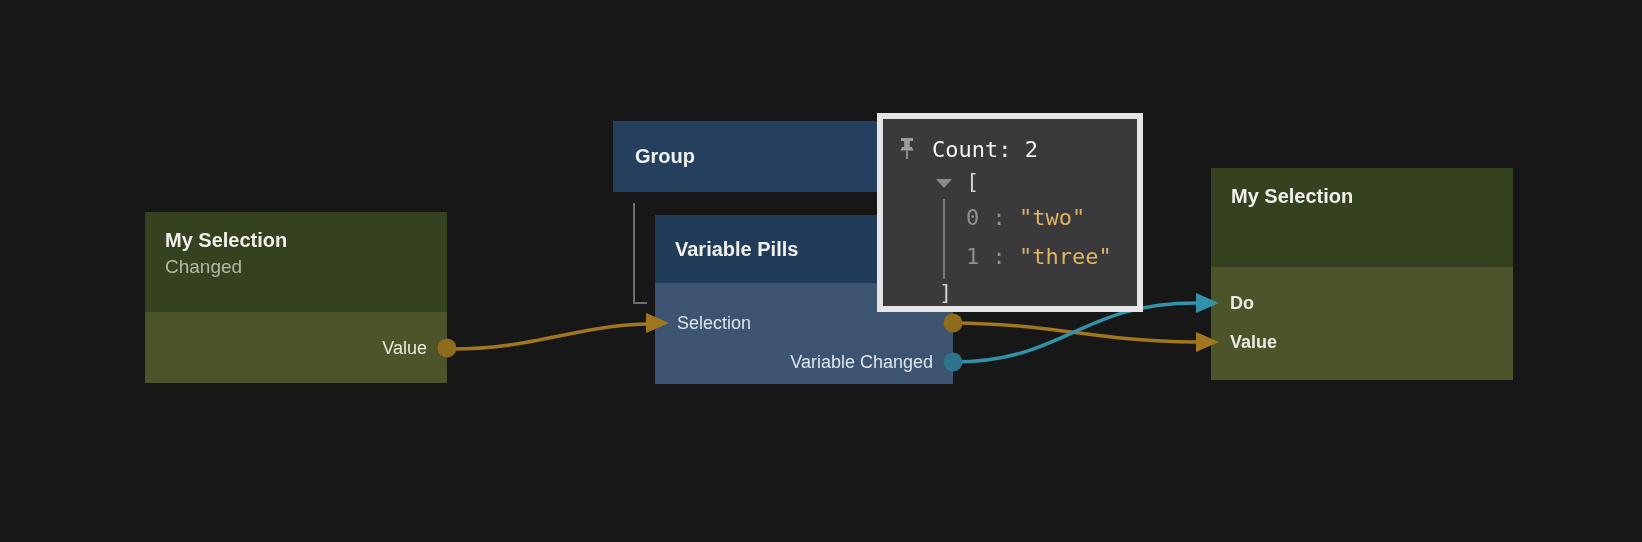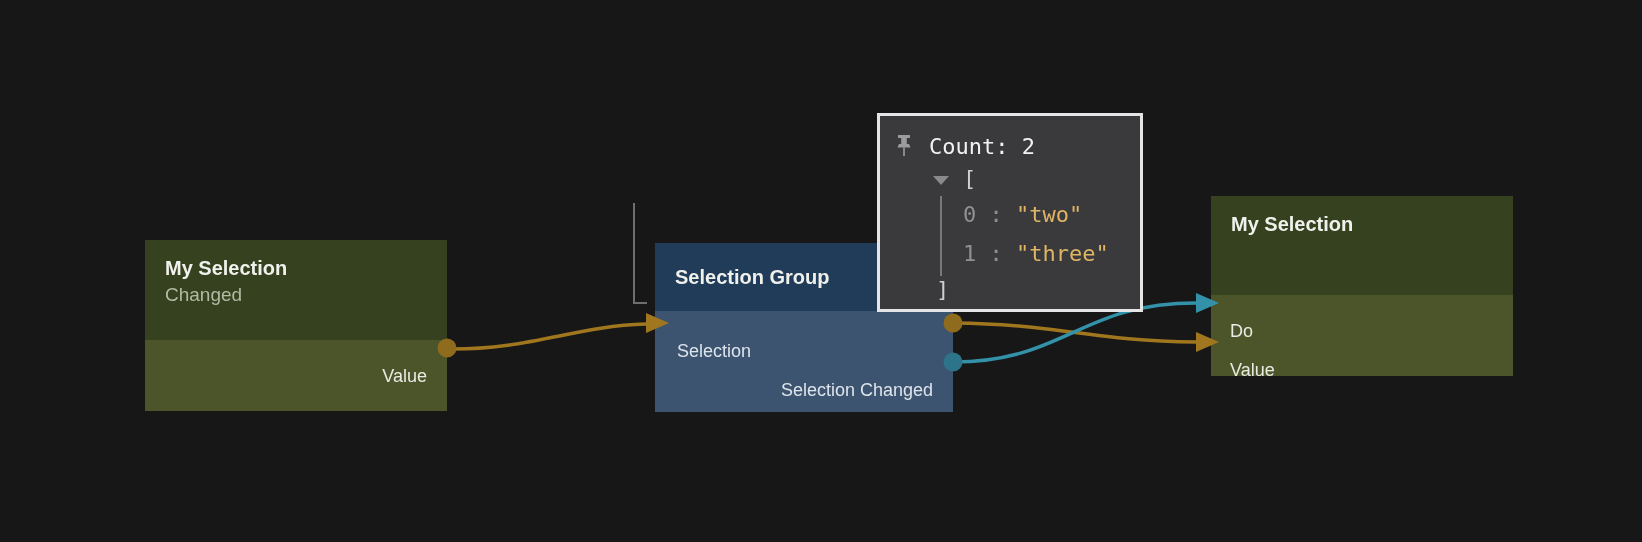--- a/index.html
+++ b/index.html
@@ -3,21 +3,21 @@
 <meta charset="utf-8">
 <style>
   html,body{margin:0;padding:0;background:#171717;}
   #canvas{
     position:relative;width:1642px;height:542px;overflow:hidden;
     background:#171717;
     font-family:"Liberation Sans", sans-serif;
   }
   
   .node{position:absolute;}
-  .node-header{padding:14px 20px 0 20px;box-sizing:border-box;margin-top:28px;}
+  .node-header{padding:14px 20px 0 20px;box-sizing:border-box;}
   .node-title{font-size:20px;font-weight:bold;color:#f0f1ec;line-height:28px;}
   .node-subtitle{font-size:19px;color:#b2baa4;line-height:26px;}
   .olive .node-header{background:#36411f;}
   .olive .node-body{background:#4b5529;}
   .port-row{position:absolute;height:26px;line-height:26px;font-size:18px;color:#e8ebe3;}
   
   #node-variable{left:145px;top:212px;width:302px;height:171px;}
   #node-variable .node-header{height:100px;}
   #node-variable .node-body{position:relative;height:71px;}
   #node-variable .port-row{top:23px;right:20px;text-align:right;}
@@ -26,30 +26,30 @@
   #node-group .node-title{position:absolute;left:22px;top:19px;line-height:32px;}
   
   #node-pills{left:655px;top:215px;width:298px;height:182px;}
   #node-pills .node-header{height:68px;background:#213c59;padding-top:20px;}
   #node-pills .node-body{position:relative;height:101px;background:#3d5470;}
   #node-pills .row-selection{top:27px;left:22px;color:#dde4ec;}
   #node-pills .row-selection-changed{top:66px;right:20px;text-align:right;color:#dde4ec;}
   
   #node-setvar{left:1211px;top:168px;width:302px;height:212px;}
   #node-setvar .node-header{height:99px;}
-  #node-setvar .node-body{position:relative;height:81px;}
+  #node-setvar .node-body{position:relative;height:113px;font-weight:bold;}
   #node-setvar .row-do{top:23px;left:19px;}
   #node-setvar .row-value{top:62px;left:19px;}
   
   #wire-layer{position:absolute;left:0;top:0;width:1642px;height:542px;z-index:5;pointer-events:none;}
   #wire-layer *{pointer-events:auto;}
   
   #popup{
     position:absolute;left:877px;top:113px;width:266px;height:199px;z-index:10;
-    background:#3a3a3c;border:3px solid #e5e5e5;box-sizing:border-box;
+    background:#3a3a3c;border:6px solid #e5e5e5;box-sizing:border-box;
     font-family:"DejaVu Sans Mono", monospace;font-size:22px;
   }
   #popup .pp-line{position:absolute;line-height:30px;white-space:pre;}
   #popup .pp-count{left:49px;top:16px;color:#f2f2f2;}
   #popup .pp-open{left:83px;top:48px;color:#cfcfcf;}
   #popup .pp-row0{left:83px;top:84px;}
   #popup .pp-row1{left:83px;top:123px;}
   #popup .pp-close{left:56px;top:159px;color:#cfcfcf;}
   #popup .idx{color:#909090;}
   #popup .str{color:#dfb565;}
@@ -66,28 +66,31 @@
   <div class="node olive" id="node-variable">
     <div class="node-header">
       <div class="node-title">My Selection</div>
       <div class="node-subtitle">Changed</div>
     </div>
     <div class="node-body">
       <div class="port-row">Value</div>
     </div>
   </div>
 
+  <div class="node" id="node-group">
+    <div class="node-title">Group</div>
+  </div>
 
   <div class="node" id="node-pills">
     <div class="node-header">
-      <div class="node-title">Selection Group</div>
+      <div class="node-title">Variable Pills</div>
     </div>
     <div class="node-body">
       <div class="port-row row-selection">Selection</div>
-      <div class="port-row row-selection-changed">Selection Changed</div>
+      <div class="port-row row-selection-changed">Variable Changed</div>
     </div>
   </div>
 
   <div class="node olive" id="node-setvar">
     <div class="node-header">
       <div class="node-title">My Selection</div>
     </div>
     <div class="node-body">
       <div class="port-row row-do">Do</div>
       <div class="port-row row-value">Value</div>

